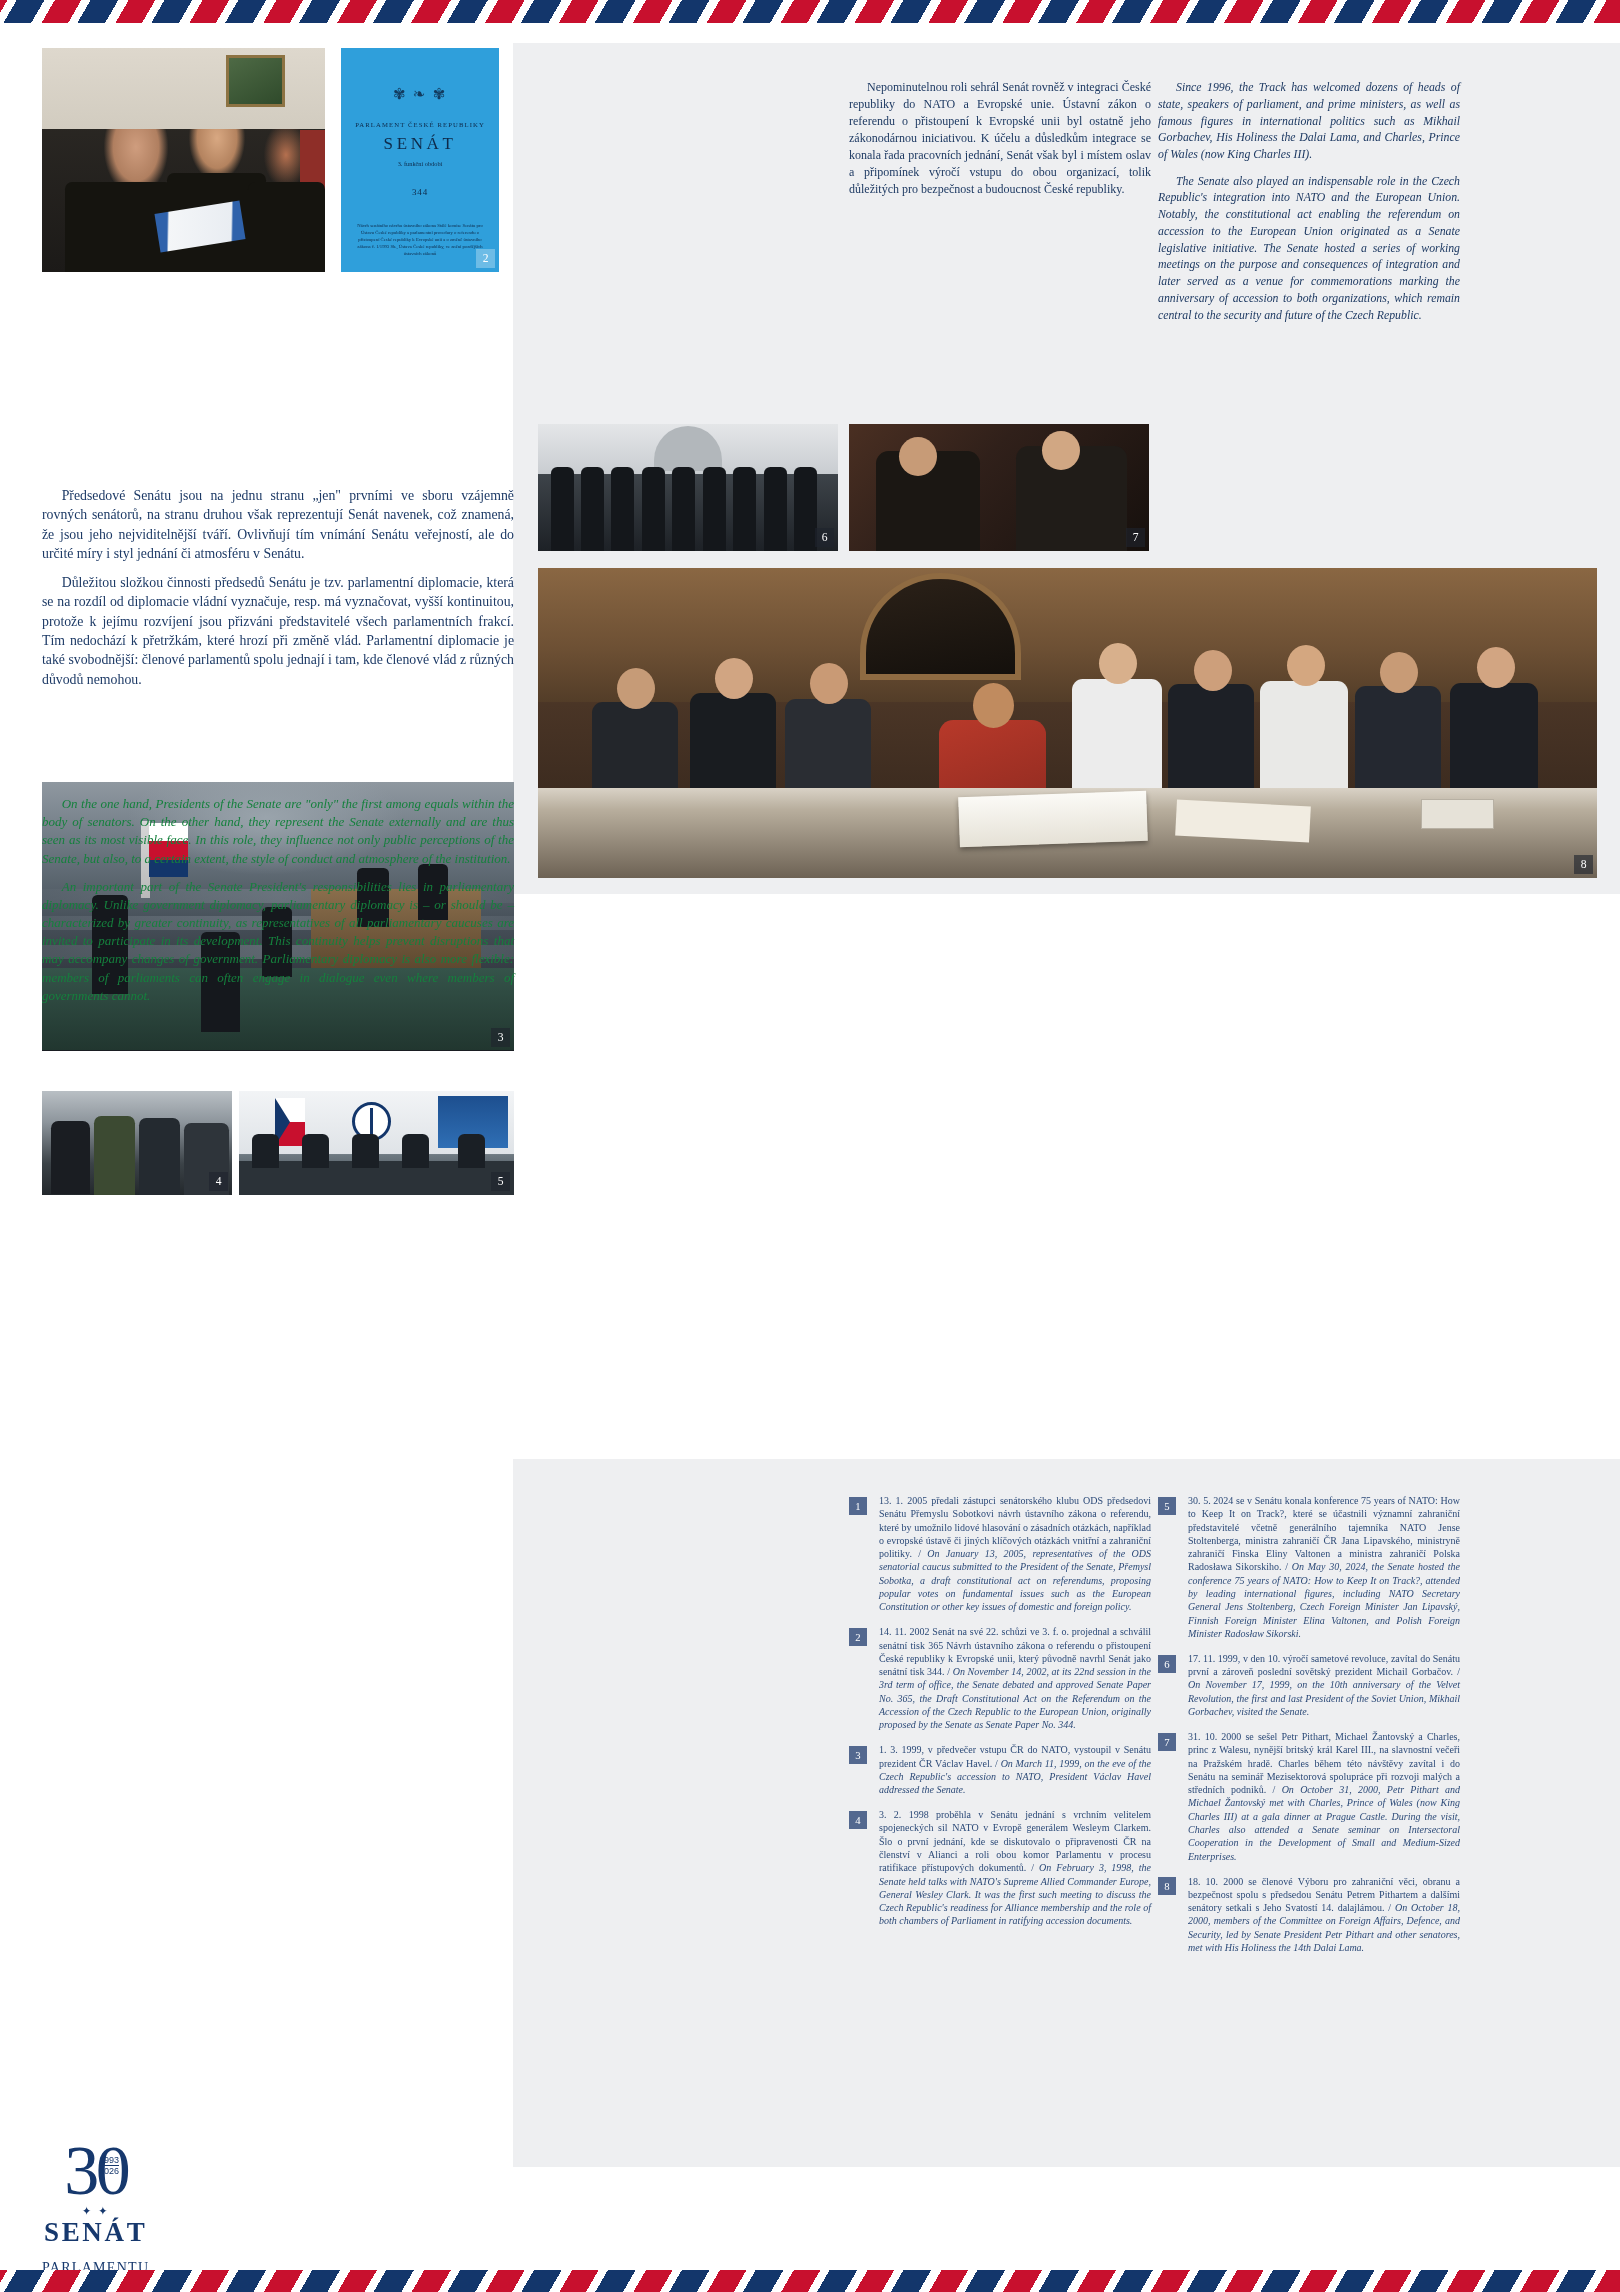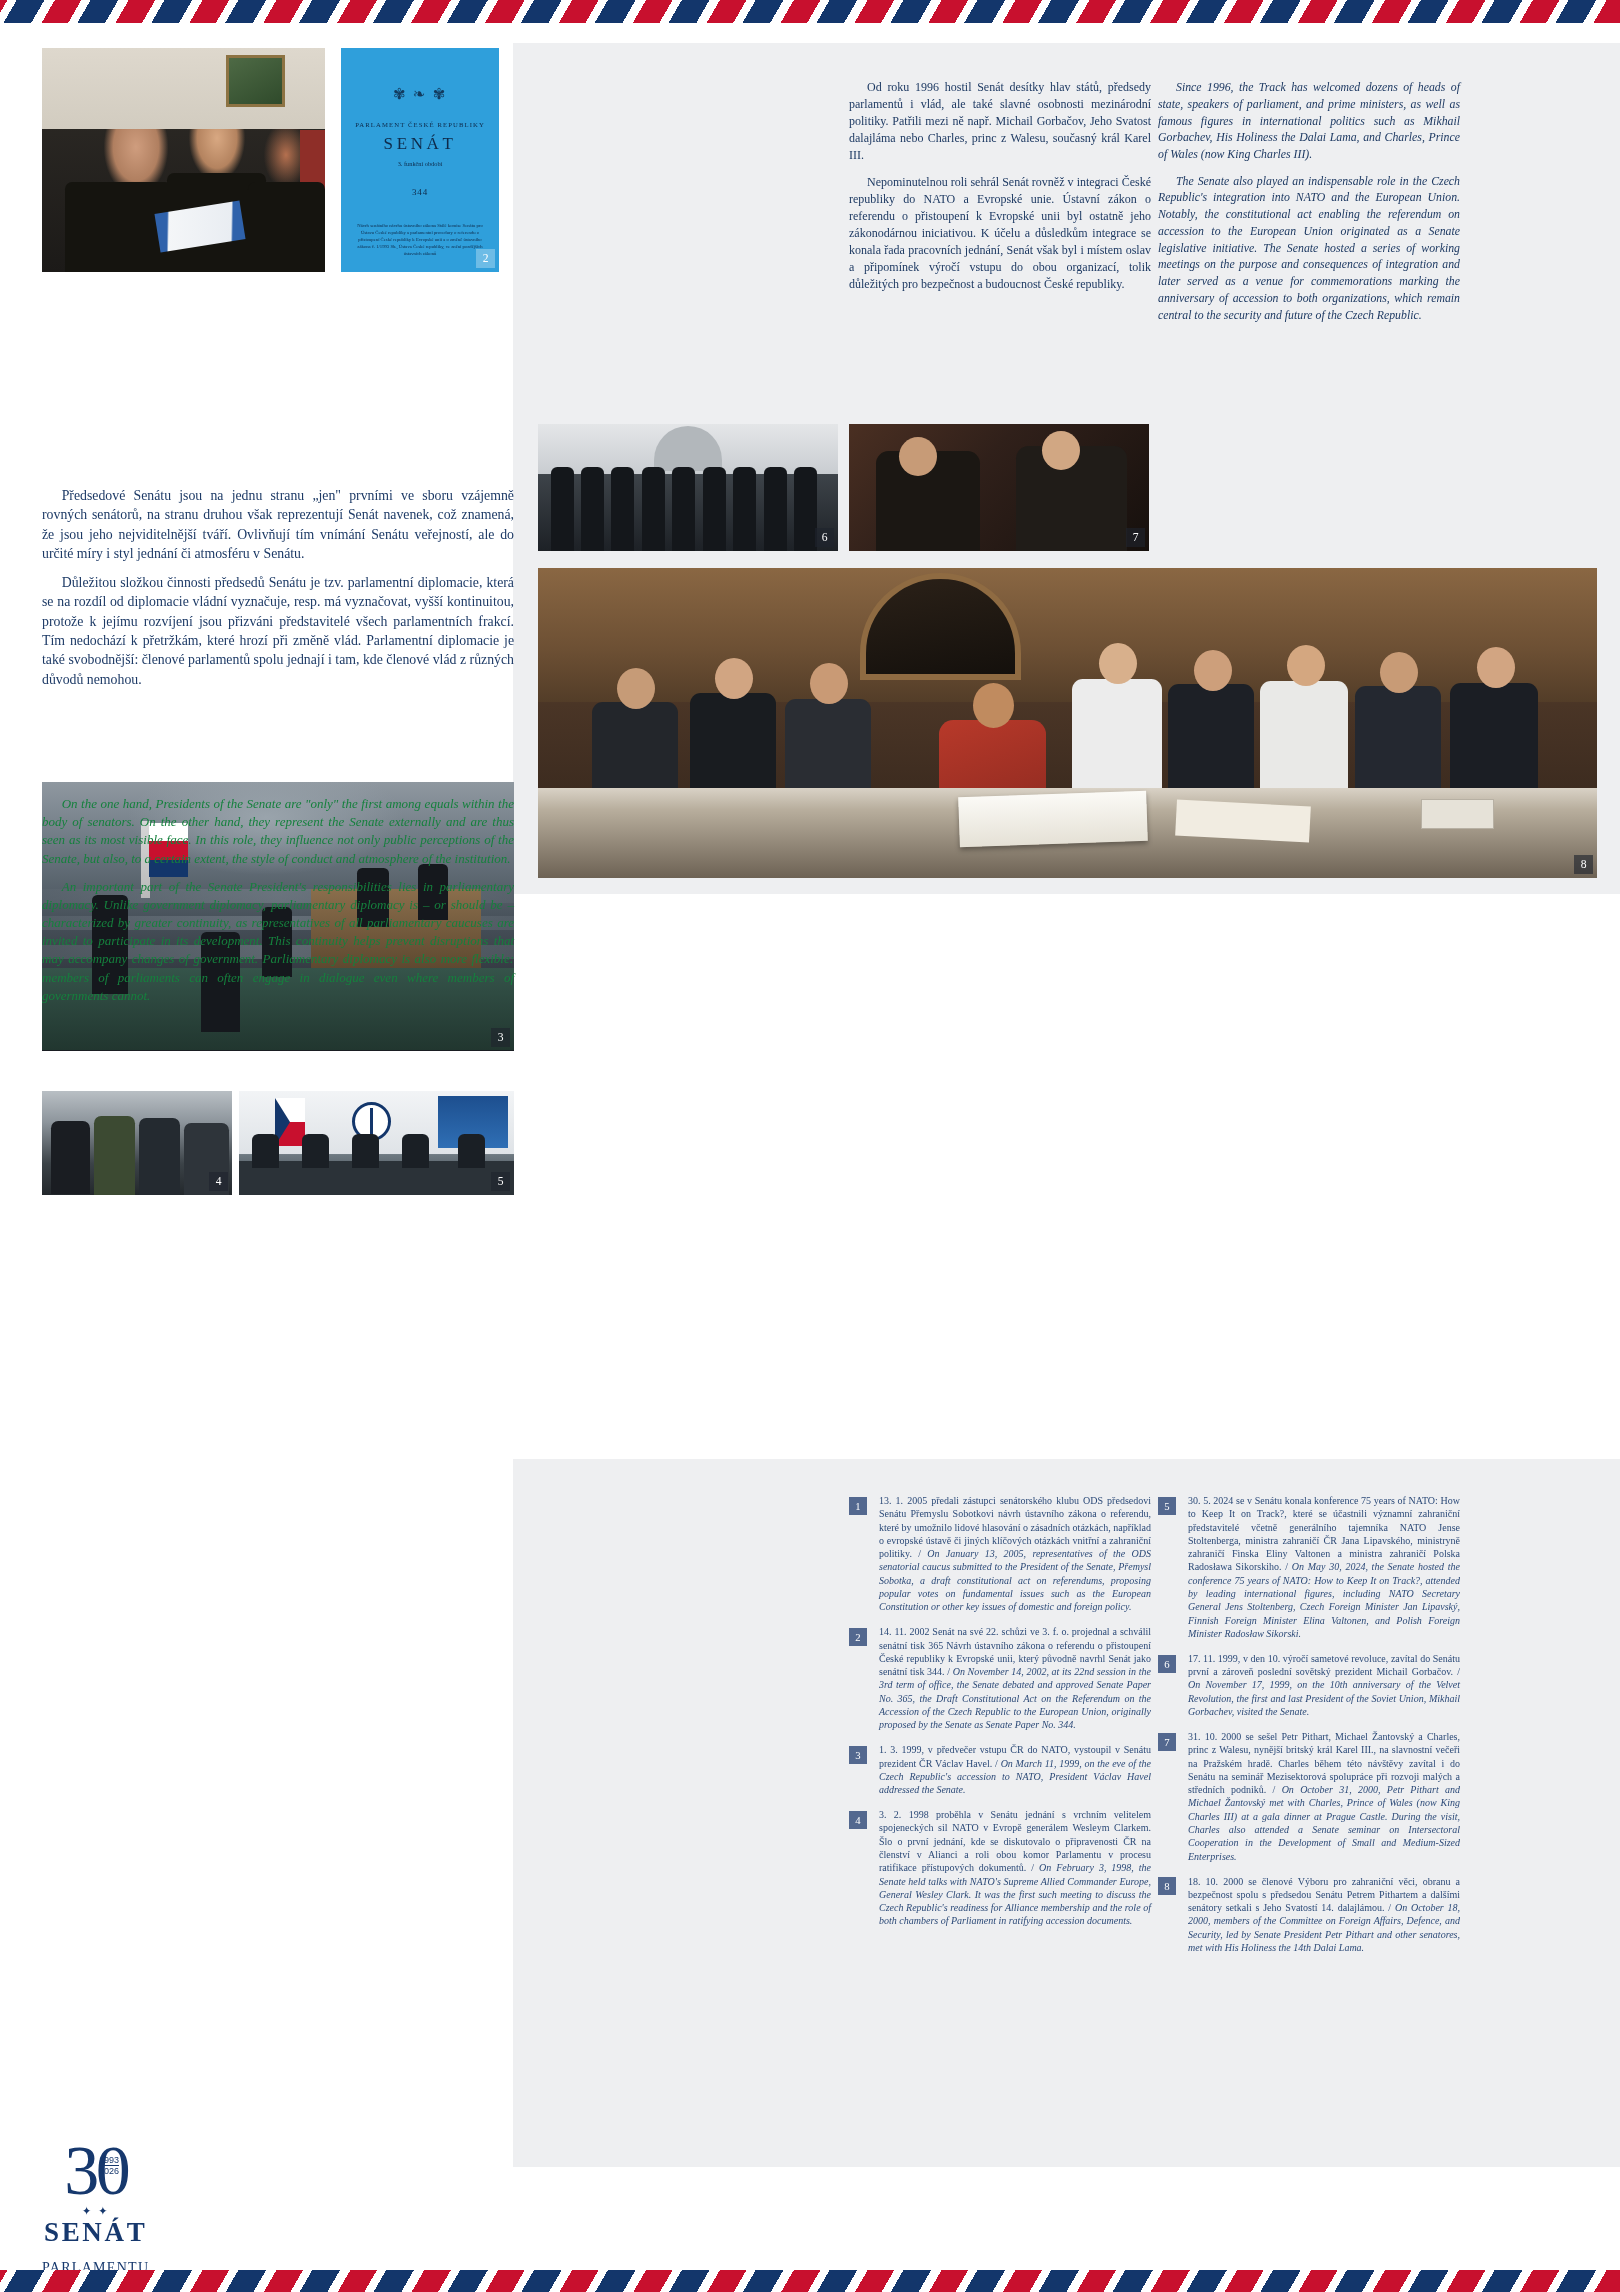--- a/index.html
+++ b/index.html
@@ -294,21 +294,20 @@
     <p>Předsedové Senátu jsou na jednu stranu „jen" prvními ve sboru vzájemně rovných senátorů, na stranu druhou však reprezentují Senát navenek, což znamená, že jsou jeho nejviditelnější tváří. Ovlivňují tím vnímání Senátu veřejností, ale do určité míry i styl jednání či atmosféru v Senátu.</p>
     <p>Důležitou složkou činnosti předsedů Senátu je tzv. parlamentní diplomacie, která se na rozdíl od diplomacie vládní vyznačuje, resp. má vyznačovat, vyšší kontinuitou, protože k jejímu rozvíjení jsou přizváni představitelé všech parlamentních frakcí. Tím nedochází k přetržkám, které hrozí při změně vlád. Parlamentní diplomacie je také svobodnější: členové parlamentů spolu jednají i tam, kde členové vlád z různých důvodů nemohou.</p>
   </div>
 
   <div class="col col-left en" style="top:772px;">
     <p>On the one hand, Presidents of the Senate are "only" the first among equals within the body of senators. On the other hand, they represent the Senate externally and are thus seen as its most visible face. In this role, they influence not only public perceptions of the Senate, but also, to a certain extent, the style of conduct and atmosphere of the institution.</p>
     <p>An important part of the Senate President's responsibilities lies in parliamentary diplomacy. Unlike government diplomacy, parliamentary diplomacy is – or should be – characterized by greater continuity, as representatives of all parliamentary caucuses are invited to participate in its development. This continuity helps prevent disruptions that may accompany changes of government. Parliamentary diplomacy is also more flexible: members of parliaments can often engage in dialogue even where members of governments cannot.</p>
   </div>
 
   <div class="col col-right small-cz" style="top:56px; left:849px; width:302px;">
-    <p>Od roku 1996 hostil Senát desítky hlav států, předsedy parlamentů i vlád, ale také slavné osobnosti mezinárodní politiky. Patřili mezi ně např. Michail Gorbačov, Jeho Svatost dalajláma nebo Charles, princ z Walesu, současný král Karel III.</p>
     <p>Nepominutelnou roli sehrál Senát rovněž v integraci České republiky do NATO a Evropské unie. Ústavní zákon o referendu o přistoupení k Evropské unii byl ostatně jeho zákonodárnou iniciativou. K účelu a důsledkům integrace se konala řada pracovních jednání, Senát však byl i místem oslav a připomínek výročí vstupu do obou organizací, tolik důležitých pro bezpečnost a budoucnost České republiky.</p>
   </div>
 
   <div class="col col-right2 small-en" style="top:56px;">
     <p>Since 1996, the Track has welcomed dozens of heads of state, speakers of parliament, and prime ministers, as well as famous figures in international politics such as Mikhail Gorbachev, His Holiness the Dalai Lama, and Charles, Prince of Wales (now King Charles III).</p>
     <p>The Senate also played an indispensable role in the Czech Republic's integration into NATO and the European Union. Notably, the constitutional act enabling the referendum on accession to the European Union originated as a Senate legislative initiative. The Senate hosted a series of working meetings on the purpose and consequences of integration and later served as a venue for commemorations marking the anniversary of accession to both organizations, which remain central to the security and future of the Czech Republic.</p>
   </div>
 
   <div class="photo ph6">
     <div class="wall"></div>

